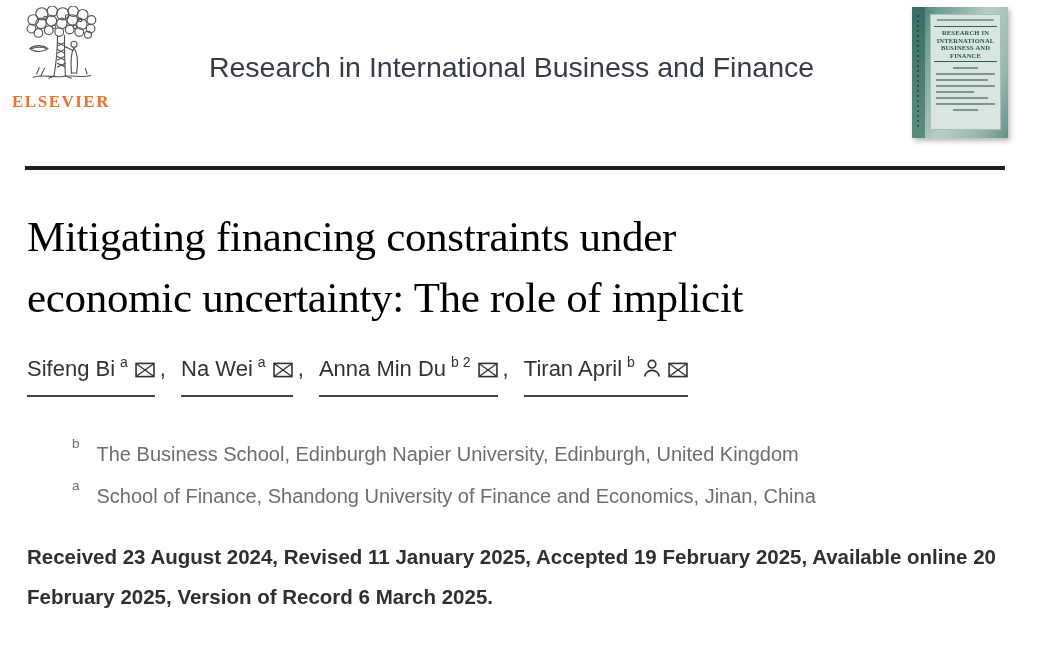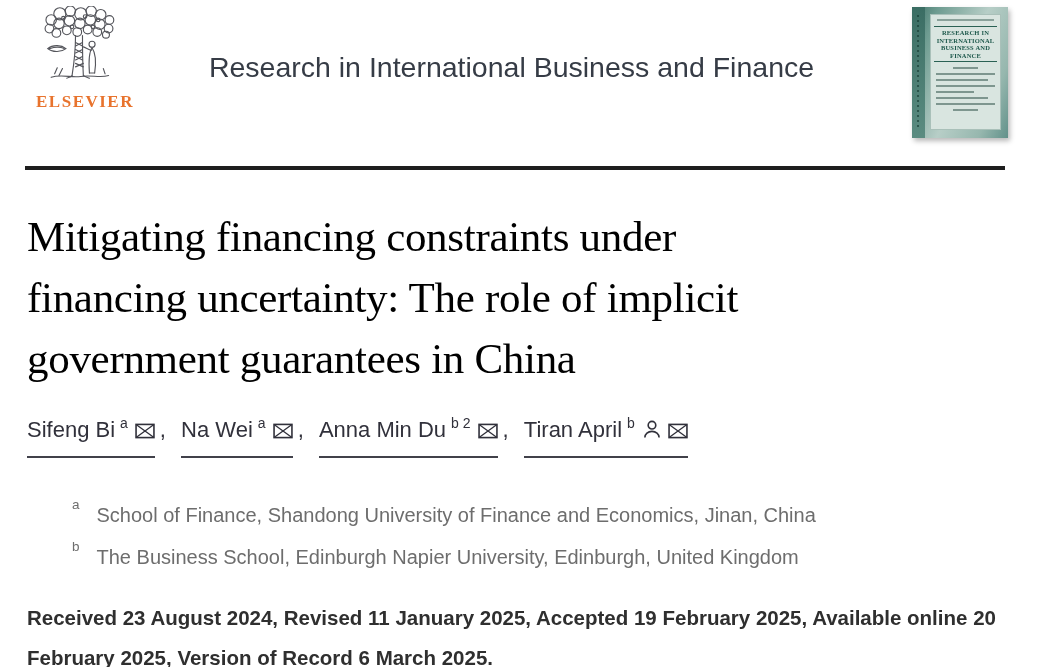--- a/index.html
+++ b/index.html
@@ -6,21 +6,21 @@
   .page{
     position:relative;
     width:1043px;height:667px;
     background:#ffffff;
     font-family:"Liberation Sans", sans-serif;
     overflow:hidden;
   }
 
   
   header{position:relative;height:166px;}
-  .logo{position:absolute;left:36px;top:6px;width:92px;text-align:left;cursor:pointer;}
+  .logo{position:absolute;left:12px;top:6px;width:92px;text-align:right;cursor:pointer;}
   .logo-word{
     margin-top:2px;
     font-family:"Liberation Serif", serif;
     font-size:17px;font-weight:700;letter-spacing:1.5px;
     color:#e8732d;
   }
   .head-center{position:absolute;left:140px;right:160px;top:50px;text-align:center;}
   .journal-title{
     font-size:28.5px;line-height:34px;color:#363c46;cursor:pointer;
   }
@@ -166,22 +166,21 @@
     </div>
 
   </header>
 
   <div class="rule"></div>
 
   <main>
 
     <h1>
       <span class="tl">Mitigating financing constraints under</span>
-      <span class="tl">financing uncertainty: The role of implicit</span>
-      <span class="tl">government guarantees in China</span>
+      <span class="tl">economic uncertainty: The role of implicit</span>
     </h1>
 
     <div class="authors">
 
       <span class="author">
         <span>Sifeng Bi</span><span class="sup">a</span><svg class="icon" viewBox="0 0 21 17" width="20" height="16">
             <rect x="1" y="1.5" width="19" height="14" stroke="#31313b" stroke-width="1.7" fill="none"></rect>
             <path d="M1 1.5 L20 15.5 M20 1.5 L1 15.5" stroke="#31313b" stroke-width="1.4" fill="none"></path>
           </svg>
       </span><span class="sep">,</span>
@@ -207,24 +206,24 @@
           </svg><svg class="icon" viewBox="0 0 21 17" width="20" height="16">
             <rect x="1" y="1.5" width="19" height="14" stroke="#31313b" stroke-width="1.7" fill="none"></rect>
             <path d="M1 1.5 L20 15.5 M20 1.5 L1 15.5" stroke="#31313b" stroke-width="1.4" fill="none"></path>
           </svg>
       </span>
 
     </div>
 
     <div class="affils">
       <div class="affil">
+        <sup>b</sup><span>The Business School, Edinburgh Napier University, Edinburgh, United Kingdom</span>
+      </div>
+      <div class="affil">
         <sup>a</sup><span>School of Finance, Shandong University of Finance and Economics, Jinan, China</span>
-      </div>
-      <div class="affil">
-        <sup>b</sup><span>The Business School, Edinburgh Napier University, Edinburgh, United Kingdom</span>
       </div>
     </div>
 
     <p class="dates">
       <span>Received 23 August 2024, Revised 11 January 2025, Accepted 19 February 2025, Available online 20</span>
       <span>February 2025, Version of Record 6 March 2025.</span>
     </p>
 
   </main>
 </div>

